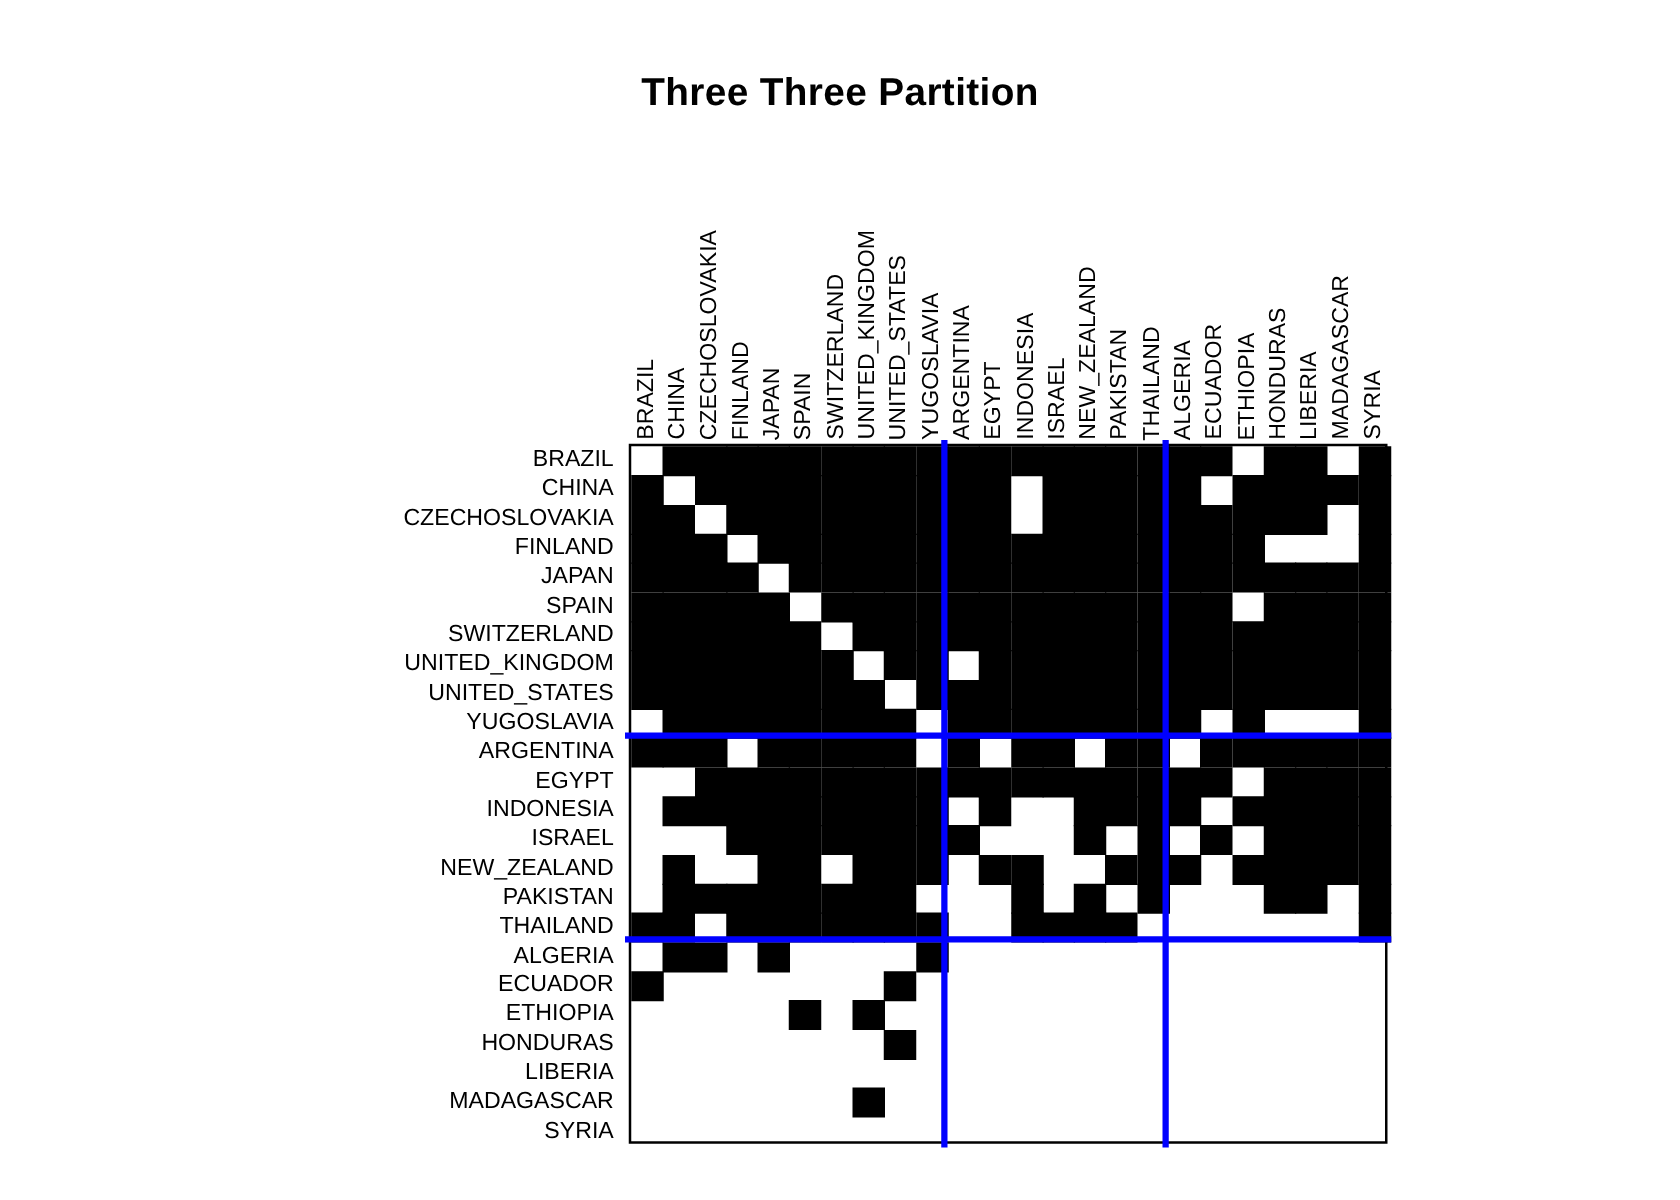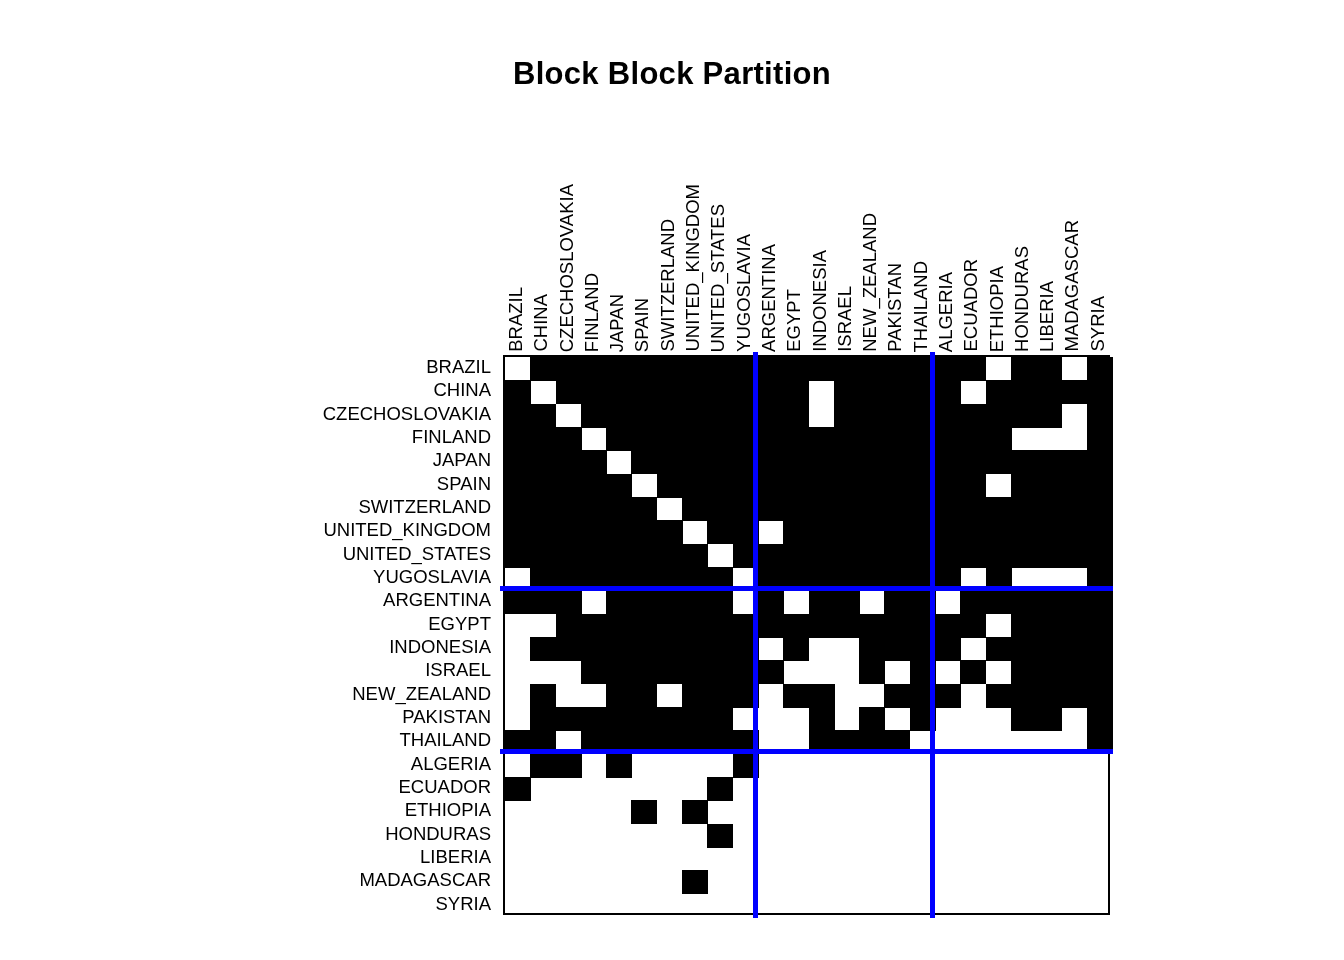--- a/index.html
+++ b/index.html
@@ -95,21 +95,21 @@
     transform: rotate(180deg);
     transform-origin: center;
     font-family: "Liberation Sans", sans-serif;
     line-height: 25.29px;
     text-align: left;
   }
 </style>
 </head>
 <body>
 
-<div id="plot-title">Block Block Partition</div>
+<div id="plot-title">Three Three Partition</div>
 
 <div id="col-labels">
     <div class="col-label" style="left: 0px; width: 25.2917px;">BRAZIL</div>
     <div class="col-label" style="left: 25.2917px; width: 25.2917px;">CHINA</div>
     <div class="col-label" style="left: 50.5833px; width: 25.2917px;">CZECHOSLOVAKIA</div>
     <div class="col-label" style="left: 75.875px; width: 25.2917px;">FINLAND</div>
     <div class="col-label" style="left: 101.167px; width: 25.2917px;">JAPAN</div>
     <div class="col-label" style="left: 126.458px; width: 25.2917px;">SPAIN</div>
     <div class="col-label" style="left: 151.75px; width: 25.2917px;">SWITZERLAND</div>
     <div class="col-label" style="left: 177.042px; width: 25.2917px;">UNITED_KINGDOM</div>

